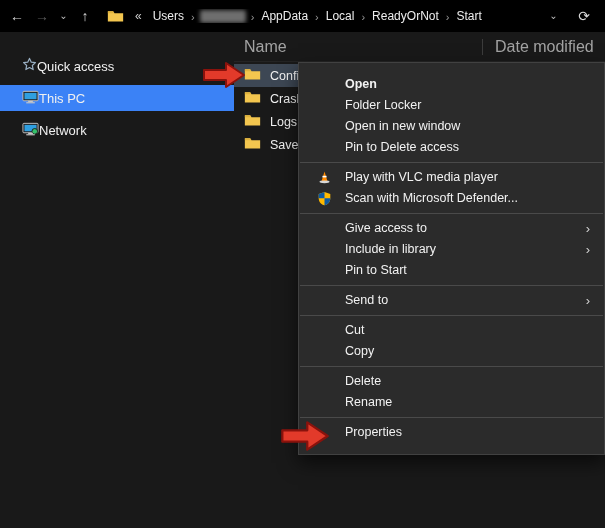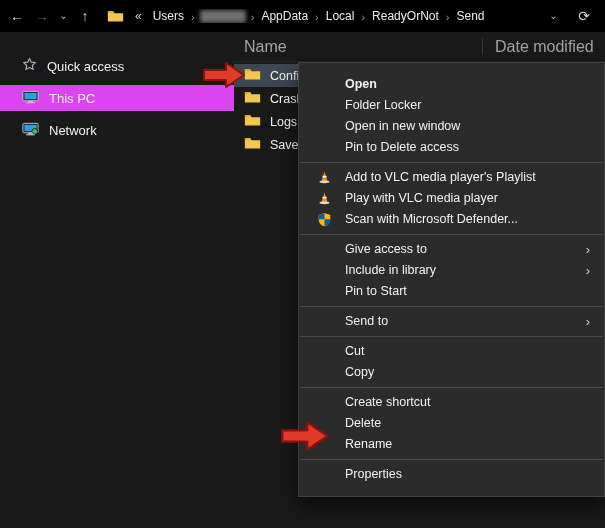--- a/index.html
+++ b/index.html
@@ -22,24 +22,24 @@
   .breadcrumb { display:flex; align-items:flex-end; flex:1; white-space:nowrap; overflow:hidden; }
   .crumb { color:#ededed; font-size:12px; padding:0 2px; }
   .crumb-sep { color:#9a9a9a; font-size:11px; margin:0 5px; }
   .crumb.redacted {
     width:46px; height:13px; background:#6e6e6e; border-radius:2px;
     filter:blur(2px); display:inline-block;
   }
   .addr-right { margin-left:auto; display:flex; align-items:center; gap:16px; padding-right:4px; }
   
   .sidebar { position:absolute; top:32px; left:0; width:234px; bottom:0; background:#191919; }
-  .side-item { display:flex; align-items:center; height:26px; padding-left:22px; gap:10px; font-size:13px; color:#f0f0f0; }
+  .side-item { display:flex; align-items:center; height:26px; padding-left:22px; gap:0; font-size:13px; color:#f0f0f0; }
   .side-item.first { margin-top:21px; }
   .side-item + .side-item { margin-top:6px; }
-  .side-item.selected { background:#d946ef; }
+  .side-item.selected { background:#3b82f6; }
   
   .main { position:absolute; left:234px; top:32px; right:0; bottom:0; background:#191919; }
   .col-headers { height:30px; display:flex; align-items:center; color:#a3a3a3; font-size:16px; border-bottom:1px solid #242424; }
   .col-name { margin-left:10px; width:238px; }
   .col-divider { width:1px; height:16px; background:#3c3c3c; }
   .col-date { margin-left:12px; }
   .rows { margin-top:2px; }
   .row { display:flex; align-items:center; height:23px; padding-left:10px; gap:9px; width:262px; font-size:12.5px; color:#f2f2f2; }
   .row.selected { background:#3d4754; }
   
@@ -82,21 +82,21 @@
       <span class="crumb">Users</span>
       <span class="crumb-sep">›</span>
       <span class="crumb redacted"></span>
       <span class="crumb-sep">›</span>
       <span class="crumb">AppData</span>
       <span class="crumb-sep">›</span>
       <span class="crumb">Local</span>
       <span class="crumb-sep">›</span>
       <span class="crumb">ReadyOrNot</span>
       <span class="crumb-sep">›</span>
-      <span class="crumb">Send</span>
+      <span class="crumb">Start</span>
     </div>
 
     <div class="addr-right">
       <span class="tbtn small">⌄</span>
       <span class="tbtn">⟳</span>
     </div>
   </div>
 
   <div class="sidebar">
     <div class="side-item first">
@@ -187,30 +187,20 @@
     <div class="msep"></div>
 
     <div class="mi">
       <span class="mi-icon">
         <svg width="15" height="15" viewBox="0 0 16 16">
           <polygon points="8,1.5 11.2,12 4.8,12" fill="#ff8a00"></polygon>
           <rect x="5.8" y="6.2" width="4.4" height="1.7" fill="#ffffff"></rect>
           <ellipse cx="8" cy="12.6" rx="5.4" ry="1.5" fill="#d8d8d8"></ellipse>
         </svg>
       </span>
-      <span>Add to VLC media player's Playlist</span>
-    </div>
-    <div class="mi">
-      <span class="mi-icon">
-        <svg width="15" height="15" viewBox="0 0 16 16">
-          <polygon points="8,1.5 11.2,12 4.8,12" fill="#ff8a00"></polygon>
-          <rect x="5.8" y="6.2" width="4.4" height="1.7" fill="#ffffff"></rect>
-          <ellipse cx="8" cy="12.6" rx="5.4" ry="1.5" fill="#d8d8d8"></ellipse>
-        </svg>
-      </span>
       <span>Play with VLC media player</span>
     </div>
     <div class="mi">
       <span class="mi-icon">
         <svg width="15" height="15" viewBox="0 0 16 16">
           <path d="M8 1 L14.2 3.1 V7.6 C14.2 11.7 11.5 14.2 8 15.2 C4.5 14.2 1.8 11.7 1.8 7.6 V3.1 Z" fill="#ffb900"></path>
           <path d="M8 1 L1.8 3.1 V7.6 H8 Z" fill="#0c59a4"></path>
           <path d="M8 7.6 H14.2 C14.2 11.7 11.5 14.2 8 15.2 Z" fill="#0c59a4"></path>
         </svg>
       </span>
@@ -236,21 +226,20 @@
       <span class="sub-chevron">›</span>
     </div>
 
     <div class="msep"></div>
 
     <div class="mi">Cut</div>
     <div class="mi">Copy</div>
 
     <div class="msep"></div>
 
-    <div class="mi">Create shortcut</div>
     <div class="mi">Delete</div>
     <div class="mi">Rename</div>
 
     <div class="msep"></div>
 
     <div class="mi">Properties</div>
   </div>
 
   <span class="arrow arrow-config">
     <svg width="44" height="30" viewBox="0 0 44 30">

